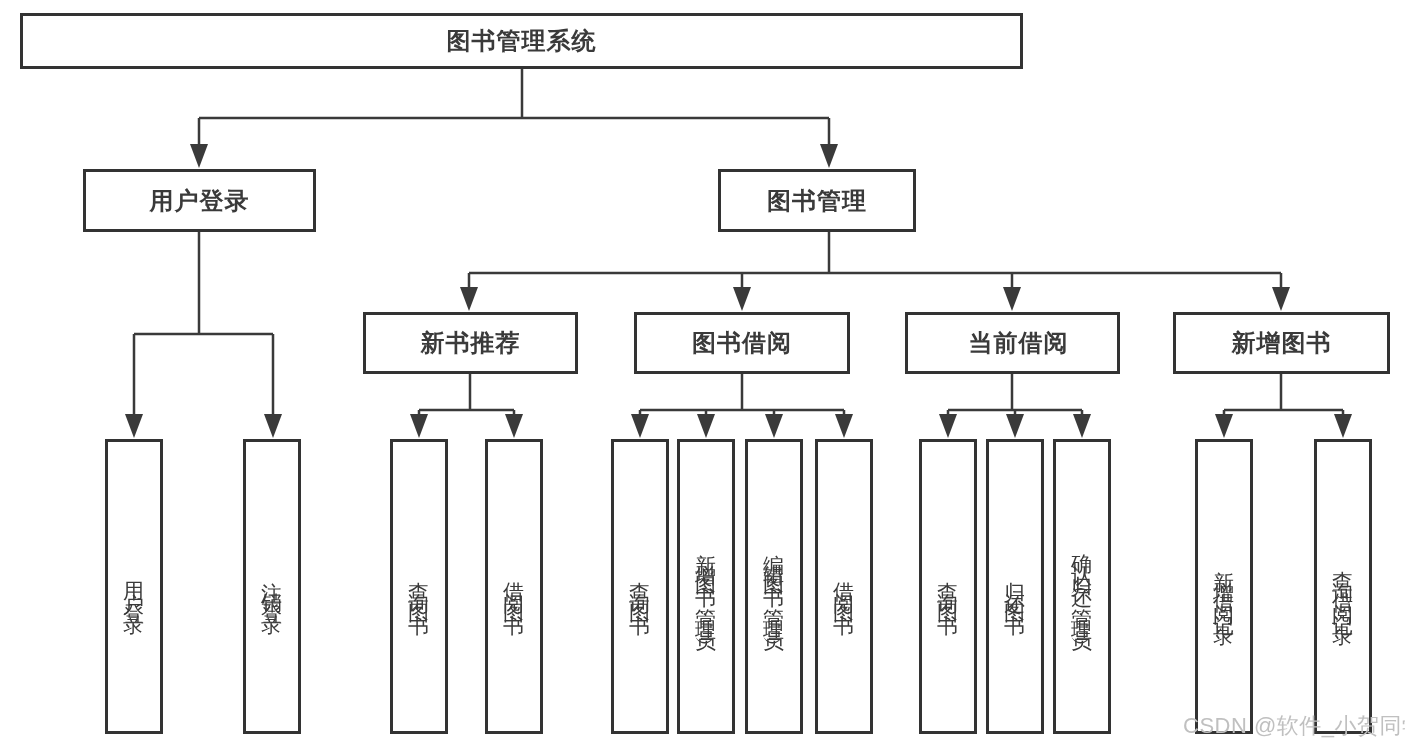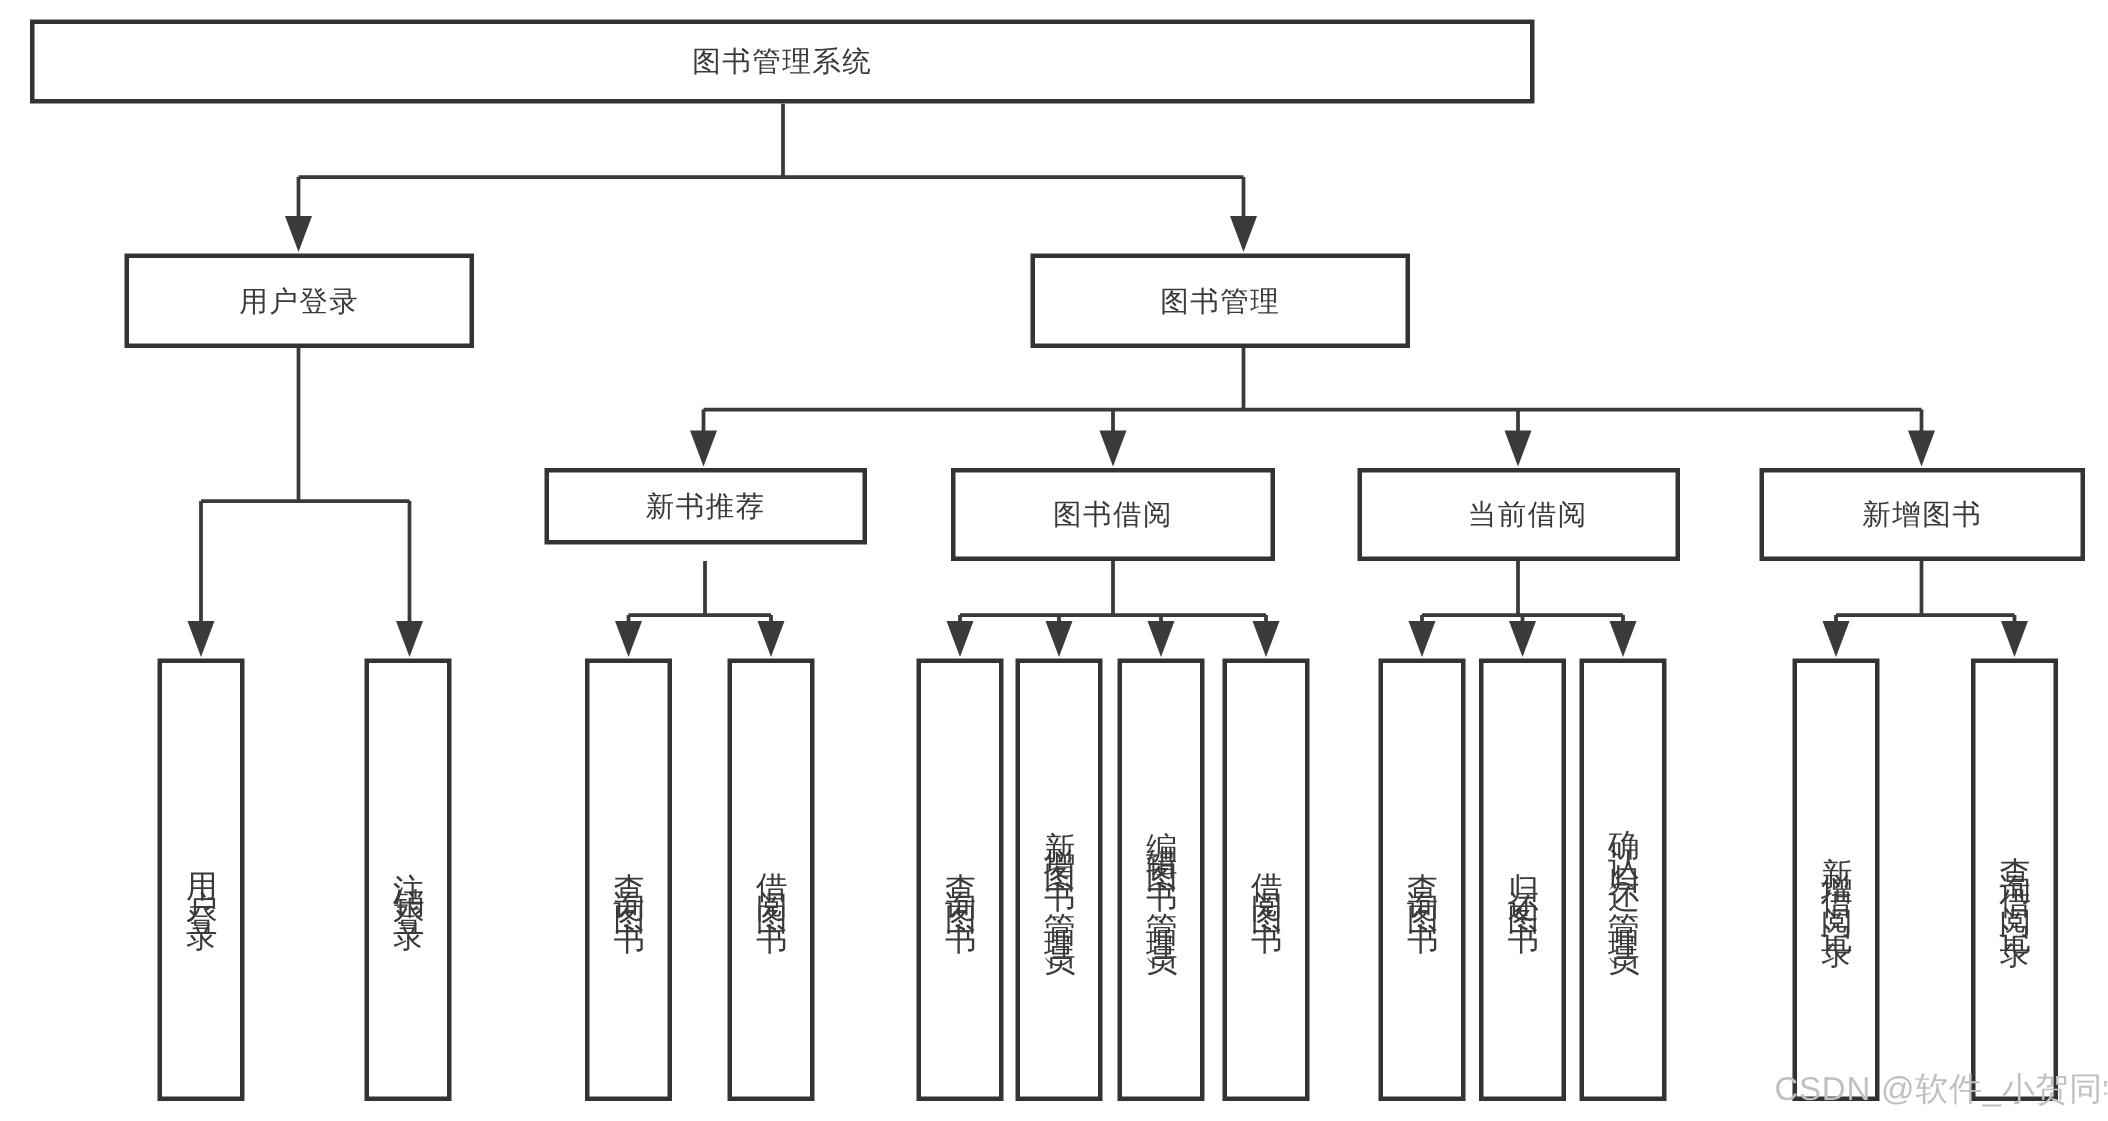--- a/index.html
+++ b/index.html
@@ -6,21 +6,21 @@
   .stage {
     position:relative; width:1405px; height:747px; background:#ffffff;
     font-family:"Liberation Sans", sans-serif; overflow:hidden;
   }
   svg.wires { position:absolute; left:0; top:0; z-index:0; }
   .box {
     position:absolute; box-sizing:border-box; background:#ffffff;
     border:3px solid #333333; display:flex; align-items:center; justify-content:center;
     z-index:1; color:#3a3a3a;
   }
-  .hlabel { font-size:19px; letter-spacing:1px; white-space:nowrap; }
+  .hlabel { font-size:24px; letter-spacing:1px; white-space:nowrap;font-weight:bold; }
   .vlabel {
     writing-mode:vertical-rl; text-orientation:mixed;
     font-size:21px; line-height:1; letter-spacing:11px; white-space:nowrap;
   }
   .watermark {
     position:absolute; left:1183px; top:711px; z-index:3;
     font-size:22px; color:#c0c0c0; letter-spacing:0.5px; white-space:nowrap;
   }
 </style>
 </head>
@@ -61,25 +61,25 @@
     <use href="#arrow" transform="translate(1343,438)"></use>
   </svg>
 
   <div class="box" style="left:20px; top:13px; width:1003px; height:56px;">
     <span class="hlabel">图书管理系统</span>
   </div>
 
   <div class="box" style="left:83px; top:169px; width:233px; height:63px;">
     <span class="hlabel">用户登录</span>
   </div>
-  <div class="box" style="left:687px; top:169px; width:253px; height:63px;">
+  <div class="box" style="left:718px; top:169px; width:198px; height:63px;">
     <span class="hlabel">图书管理</span>
   </div>
 
-  <div class="box" style="left:363px; top:312px; width:215px; height:51px;">
+  <div class="box" style="left:363px; top:312px; width:215px; height:62px;">
     <span class="hlabel">新书推荐</span>
   </div>
   <div class="box" style="left:634px; top:312px; width:216px; height:62px;">
     <span class="hlabel">图书借阅</span>
   </div>
   <div class="box" style="left:905px; top:312px; width:215px; height:62px;padding-left:12px;">
     <span class="hlabel">当前借阅</span>
   </div>
   <div class="box" style="left:1173px; top:312px; width:217px; height:62px;">
     <span class="hlabel">新增图书</span>

